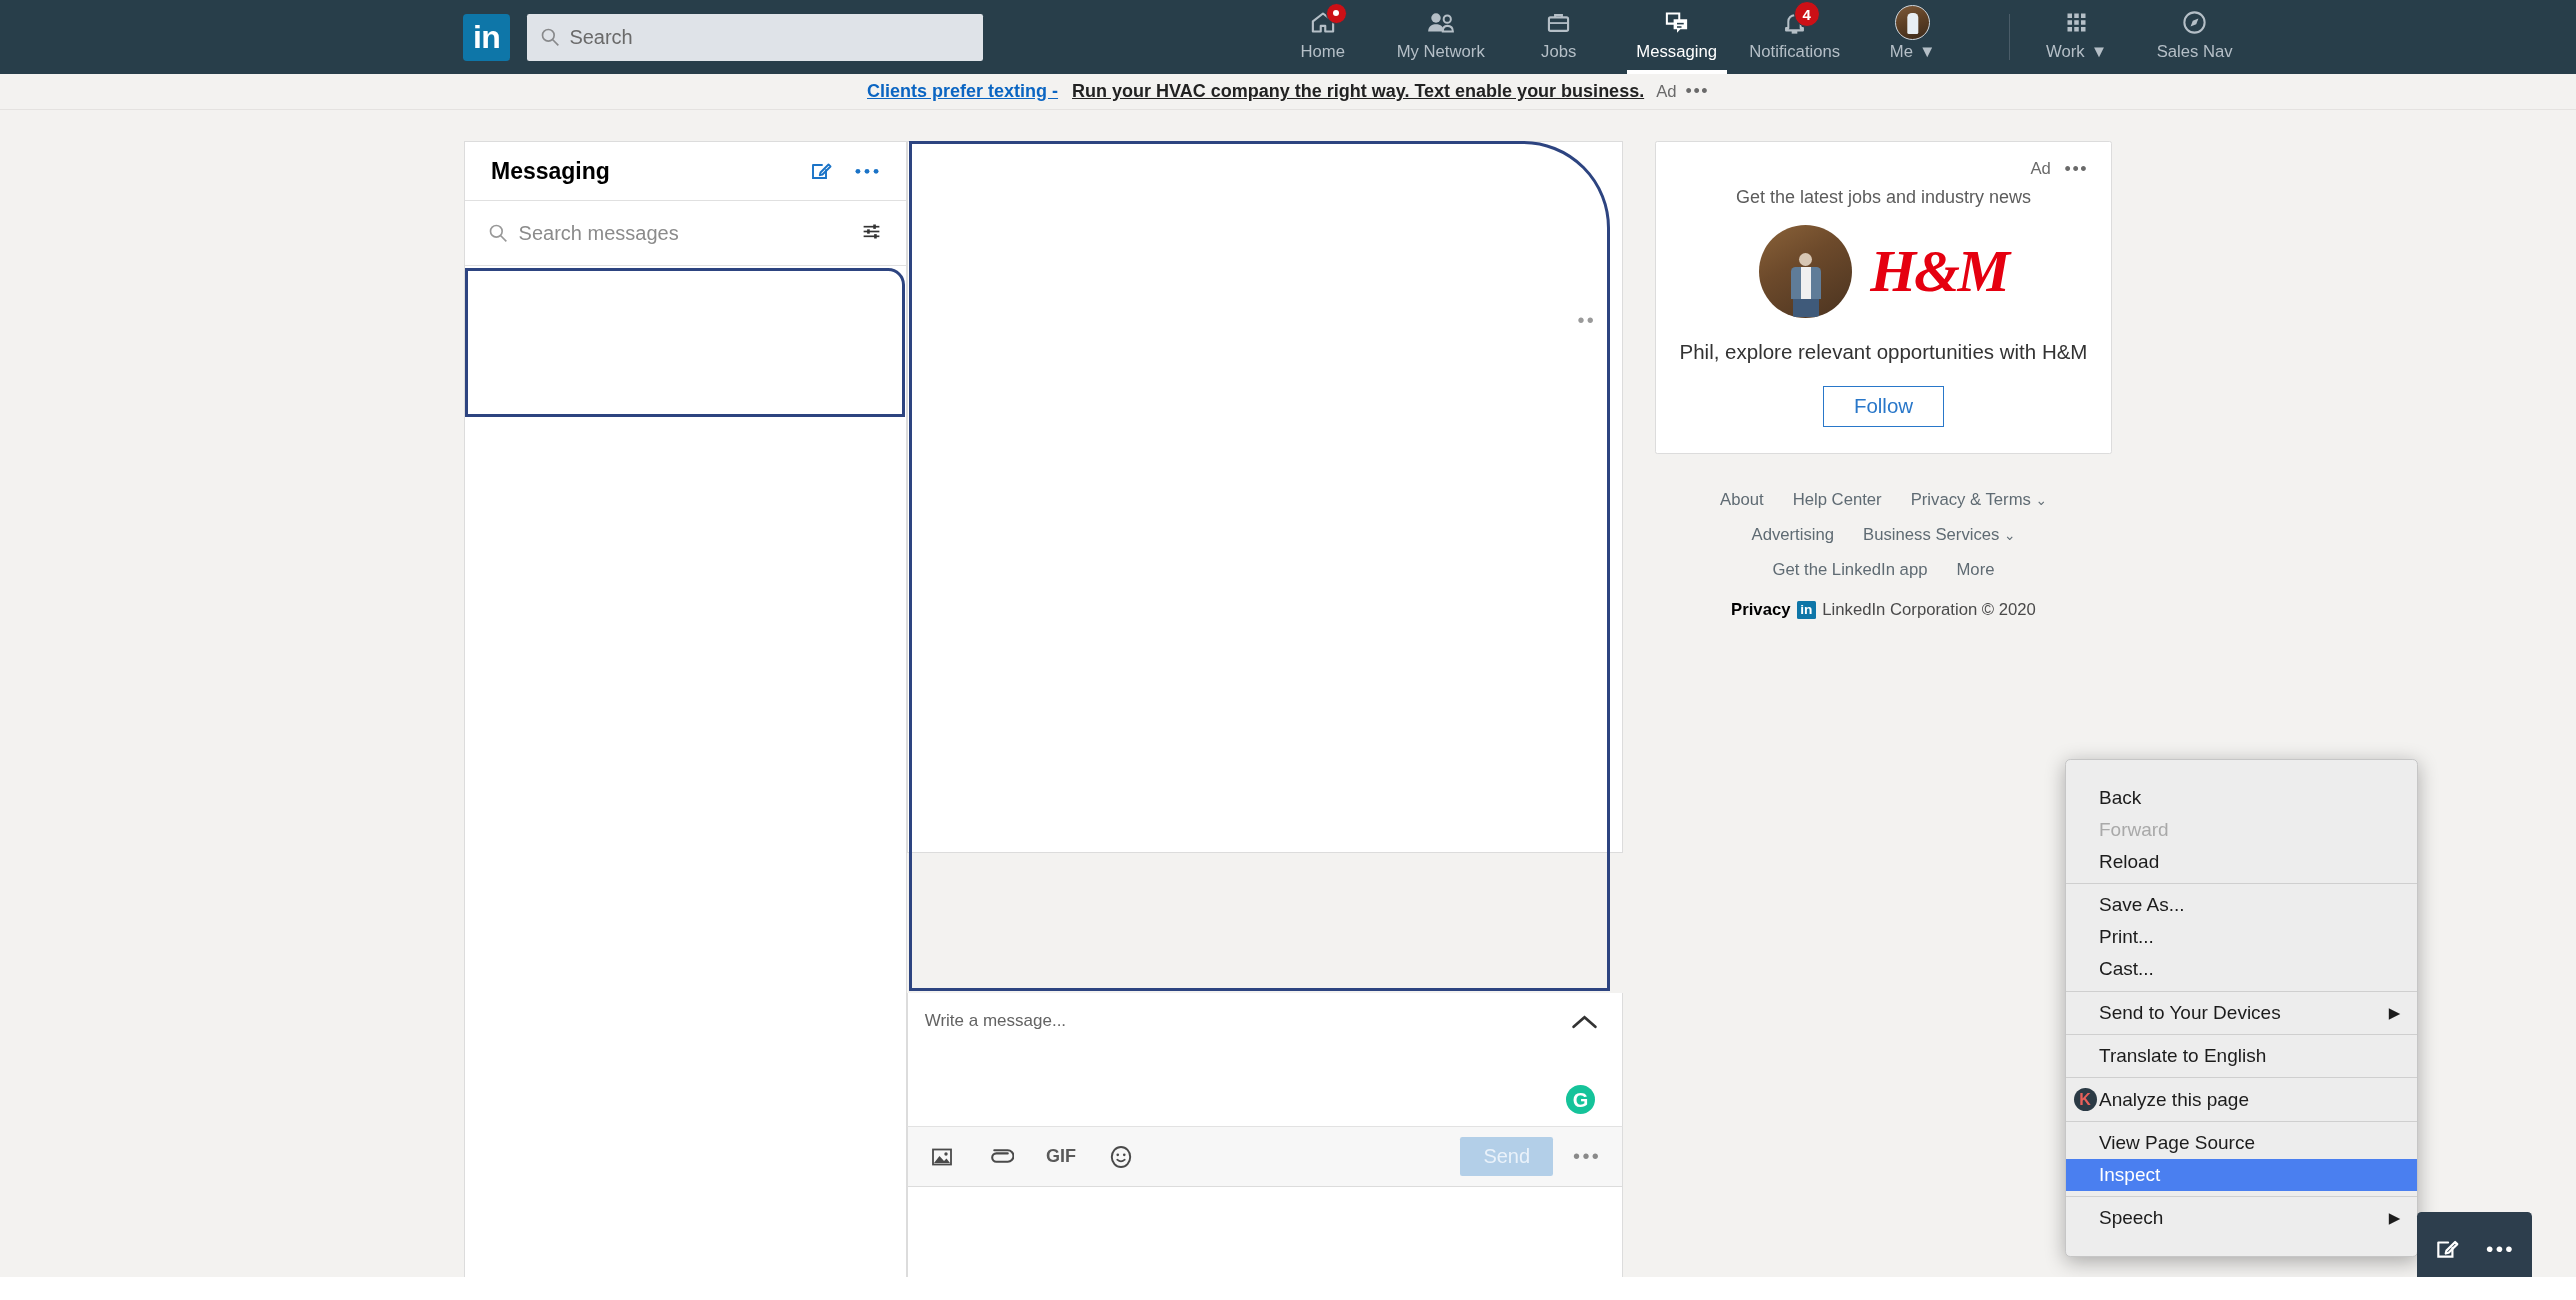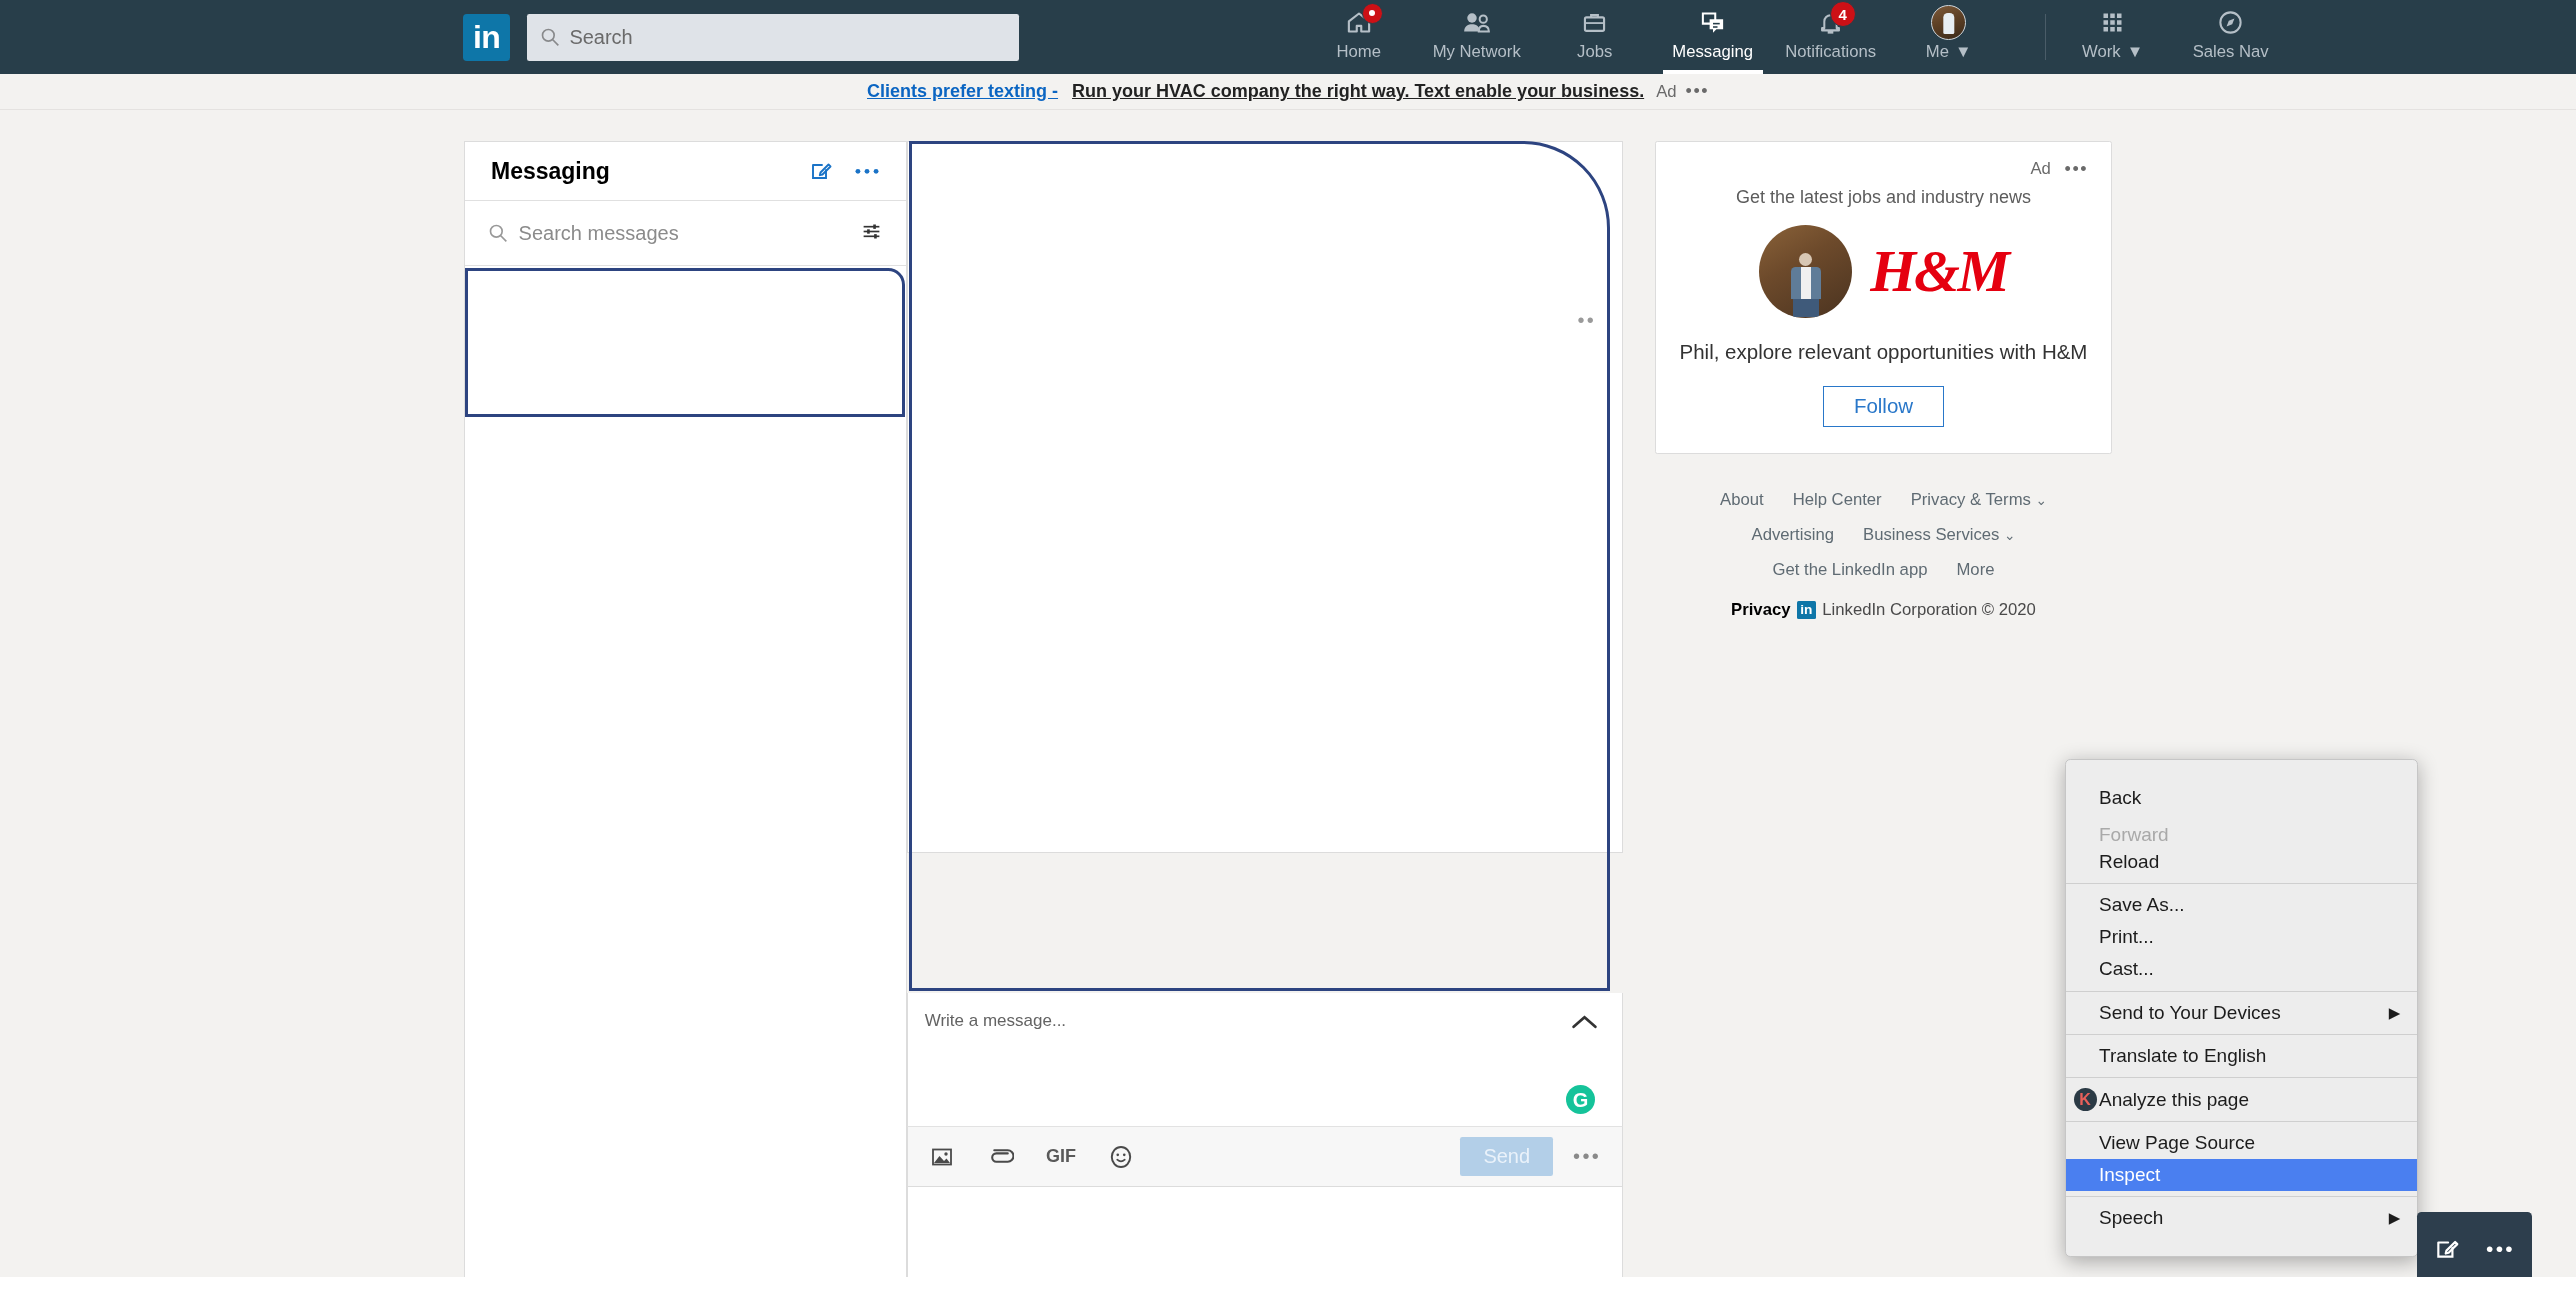--- a/index.html
+++ b/index.html
@@ -17,21 +17,21 @@
     background: #283e4a; display: flex; align-items: center;
   }
   #nav-left { display: flex; align-items: center; margin-left: 463px; }
   .li-logo {
     width: 47px; height: 47px; background: #0e76a8; border-radius: 3.8px;
     display: flex; align-items: center; justify-content: center;
     color: #fff; font-weight: bold; font-size: 32px; line-height: 1;
     font-family: "Liberation Sans", sans-serif; letter-spacing: -0.8px;
   }
   #search-box {
-    margin-left: 16.7px; width: 492px; height: 47px; background: #dfe3e8;
+    margin-left: 16.7px; width: 456px; height: 47px; background: #dfe3e8;
     border-radius: 2.3px; display: flex; align-items: center; padding: 0 13.7px;
   }
   #search-box .mag { width: 20px; height: 20px; flex: 0 0 auto; opacity: .65; }
   #search-input {
     border: 0; outline: 0; background: transparent; margin-left: 9px;
     font-size: 20px; color: #5a5a5a; width: 100%;
     font-family: "Liberation Sans", sans-serif;
   }
   #search-input::placeholder { color: #6a6a6a; }
 
@@ -234,21 +234,21 @@
   #ctx-menu {
     position: absolute; left: 2065px; top: 759px; width: 353px;
     background: #ededed; border: 0.8px solid #c6c6c6; border-radius: 5.3px;
     box-shadow: 0 4.6px 20px rgba(0,0,0,.30); overflow: hidden; padding: 22px 0;
     font-family: Liberation Sans, sans-serif;
   }
   .ctx-item {
     height: 32px; display: flex; align-items: center; padding: 0 16.7px 0 33px;
     font-size: 19px; color: #1c1c1c; cursor: default; position: relative;
   }
-  .ctx-item.disabled { color: #a9a9a9; align-items: flex-end; }
+  .ctx-item.disabled { color: #a9a9a9; }
   .ctx-item.selected { background: #4a7ff0; color: #fff; }
   .ctx-sep { height: 0.8px; background: #cfcfcf; margin: 5.3px 0; }
   .ctx-arrow { margin-left: auto; font-size: 15px; }
   #k-badge {
     position: absolute; left: 7.6px; width: 23px; height: 23px; border-radius: 50%;
     background: #2b3a45; color: #e8605a; font-size: 16px; font-weight: bold;
     display: flex; align-items: center; justify-content: center; line-height: 1;
   }
 
   

